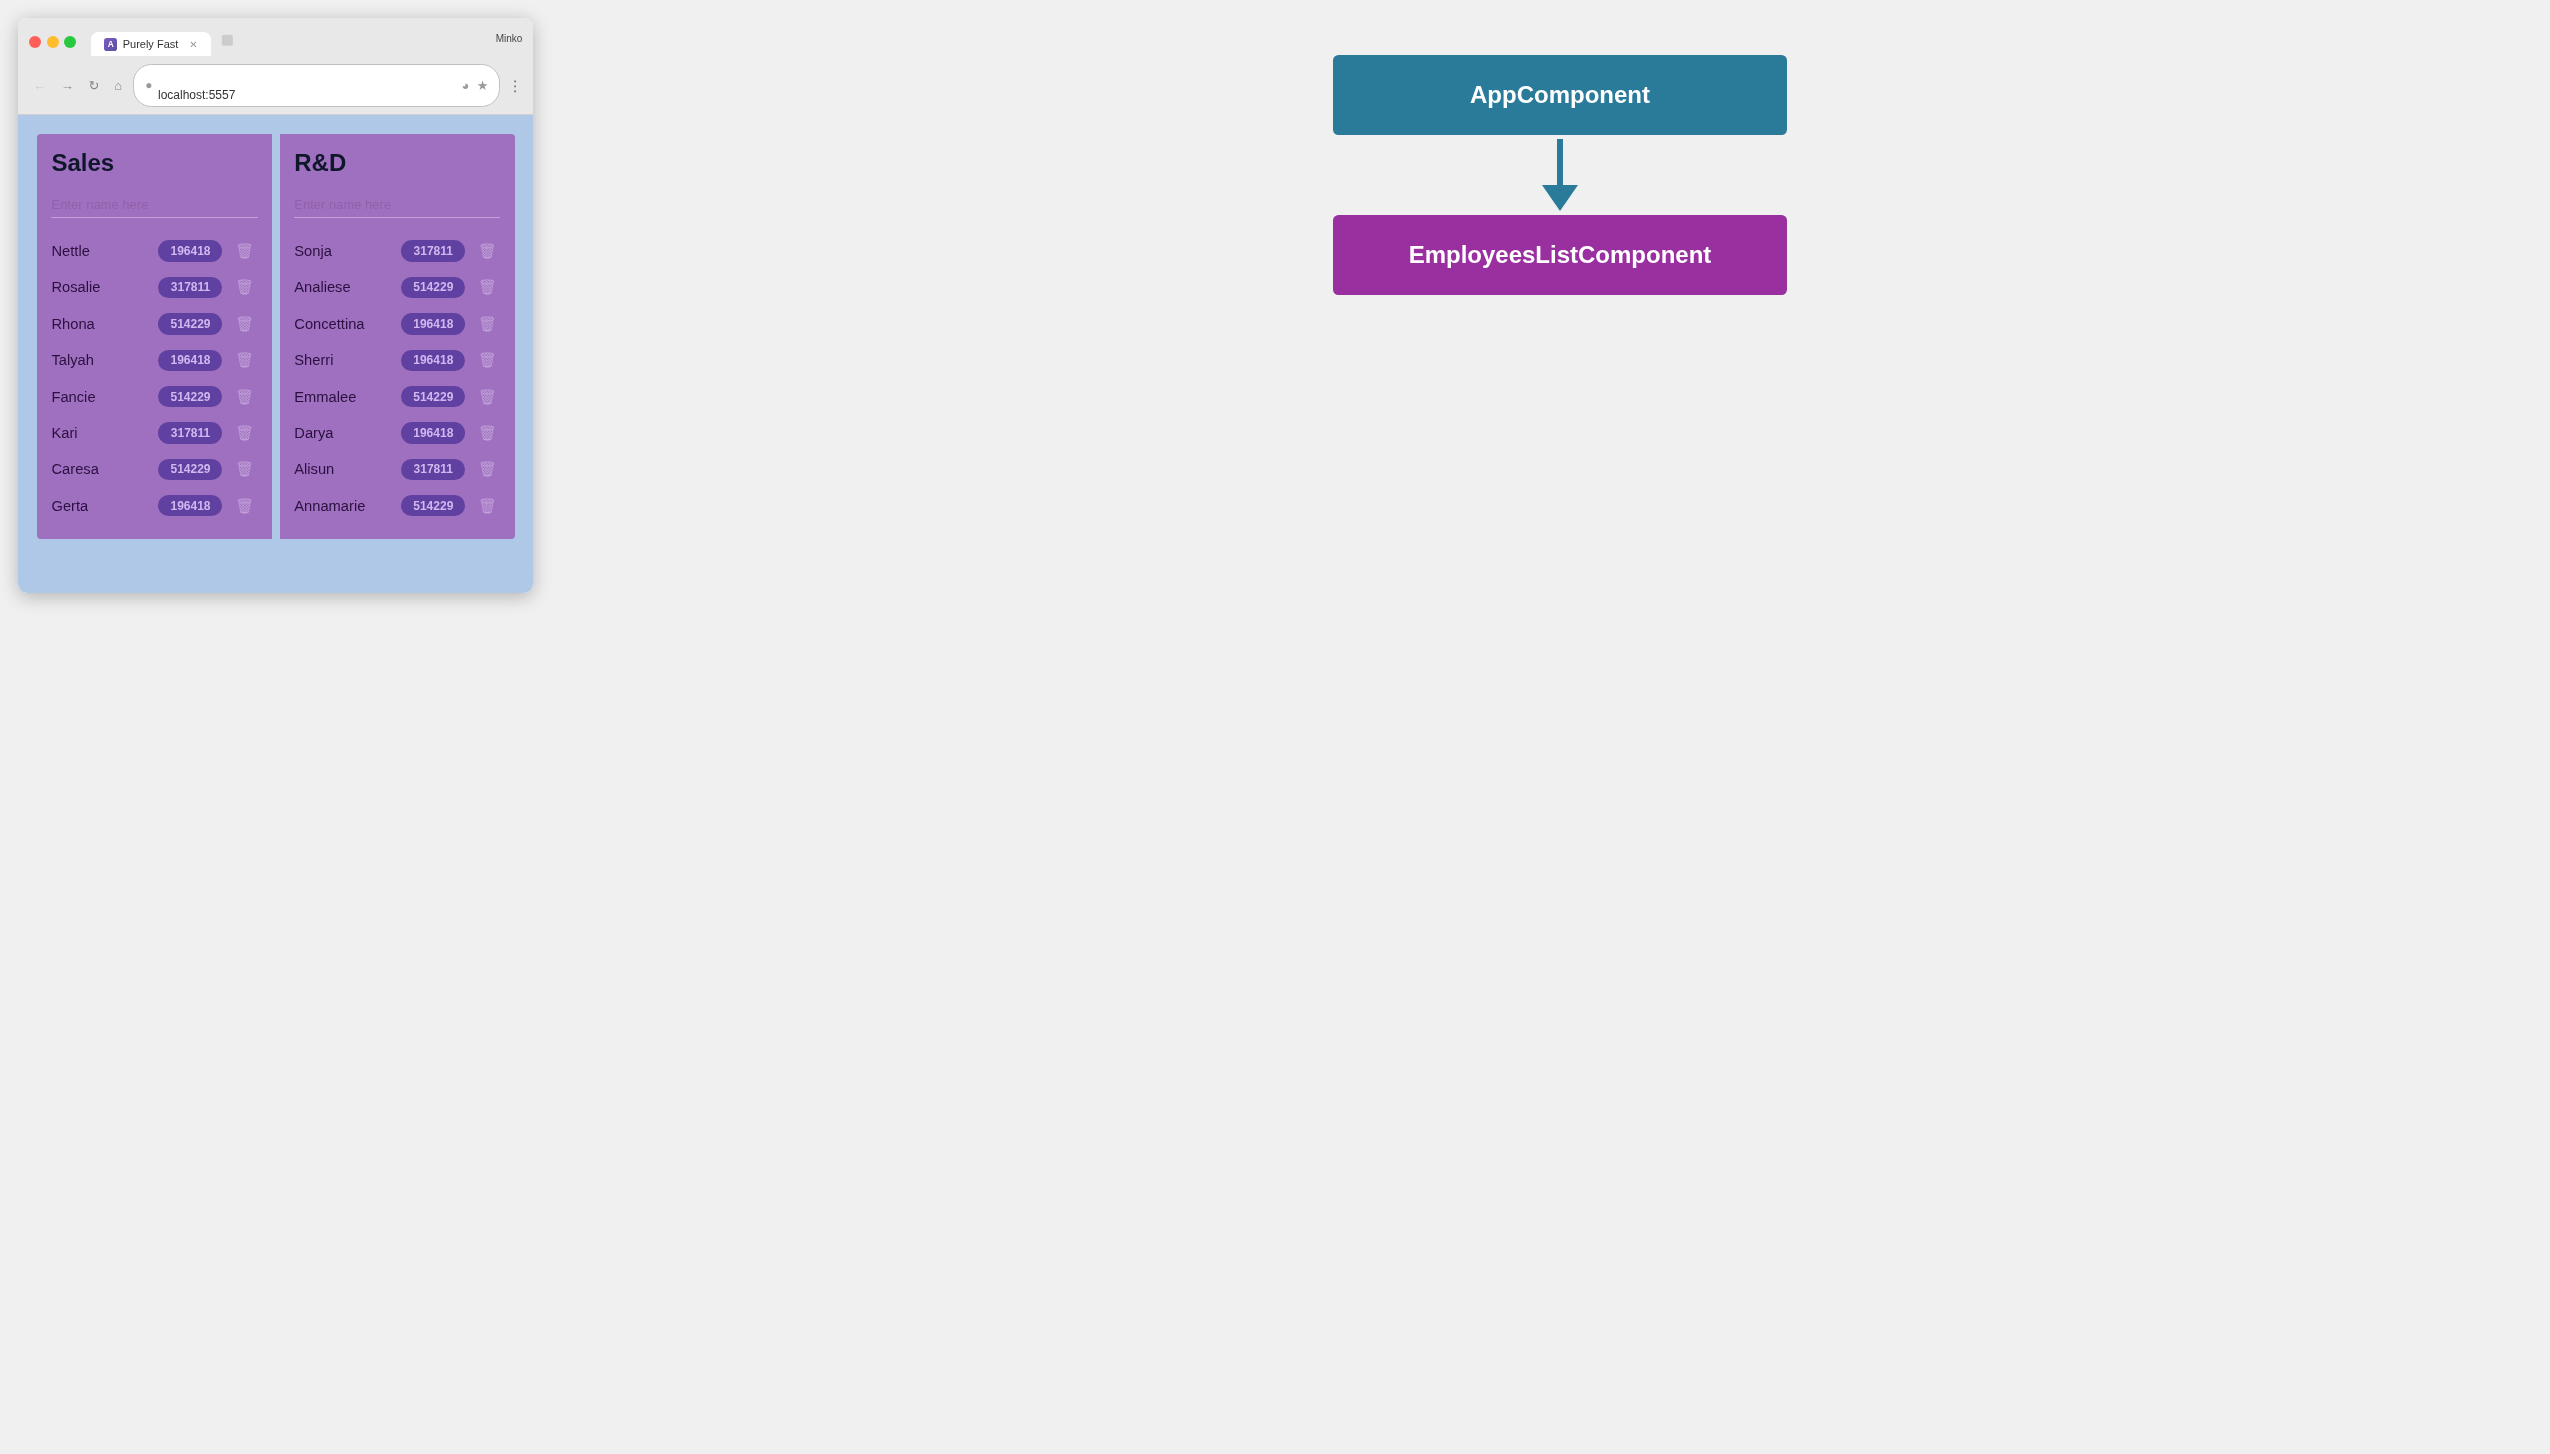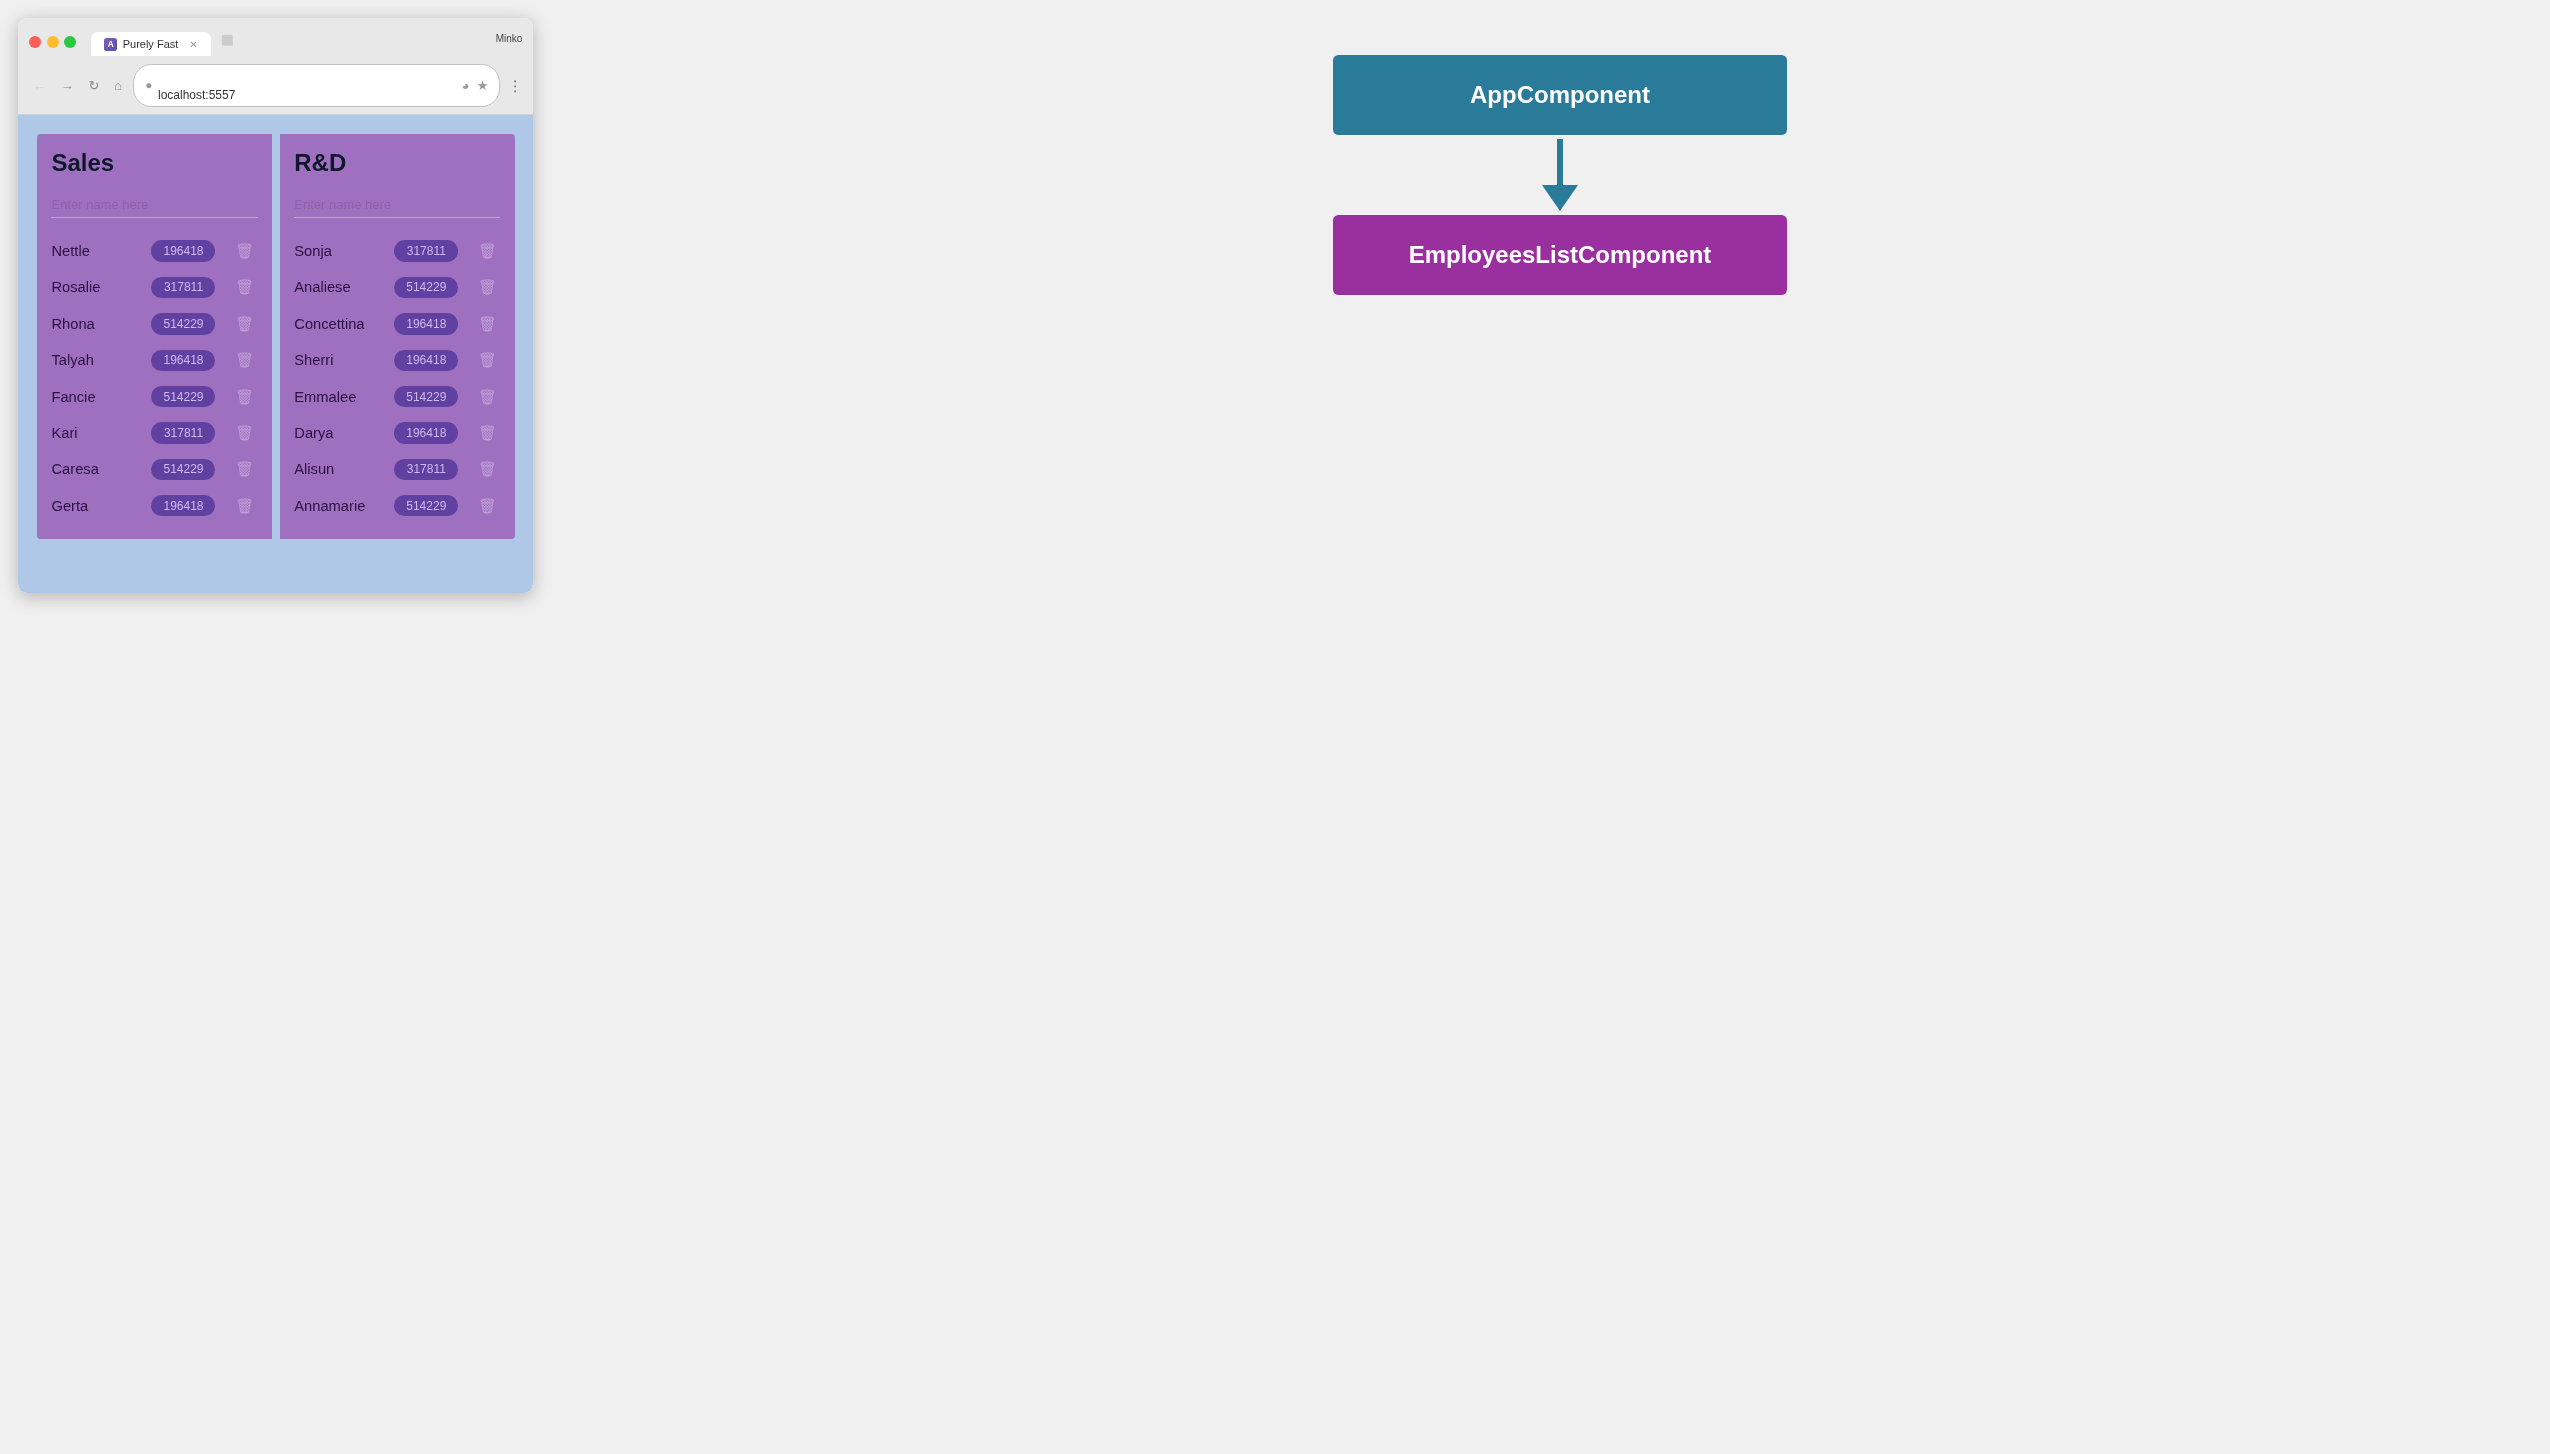--- a/index.html
+++ b/index.html
@@ -176,35 +176,36 @@
       color: #9060a8;
       margin-bottom: 14.7px;
       outline: none;
     }
     .dept-input::placeholder { color: #9060a8; }
 
     .employee-row {
       display: flex;
       align-items: center;
       padding: 7.4px 0;
-      gap: 16px;
+      gap: 9px;
     }
     .employee-name {
       flex: 1;
       font-size: 14.7px;
       color: #2a1040;
     }
     .employee-badge {
       background: #6040a0;
       color: #d0b8f0;
       border-radius: 18.4px;
       padding: 3.7px 11px;
       font-size: 12px;
       min-width: 64px;
       text-align: center;
+      font-weight: bold;
     }
     .delete-btn {
       color: #c0a0d8;
       font-size: 14.7px;
       cursor: pointer;
       background: none;
       border: none;
       padding: 1.8px 3.7px;
     }
 

